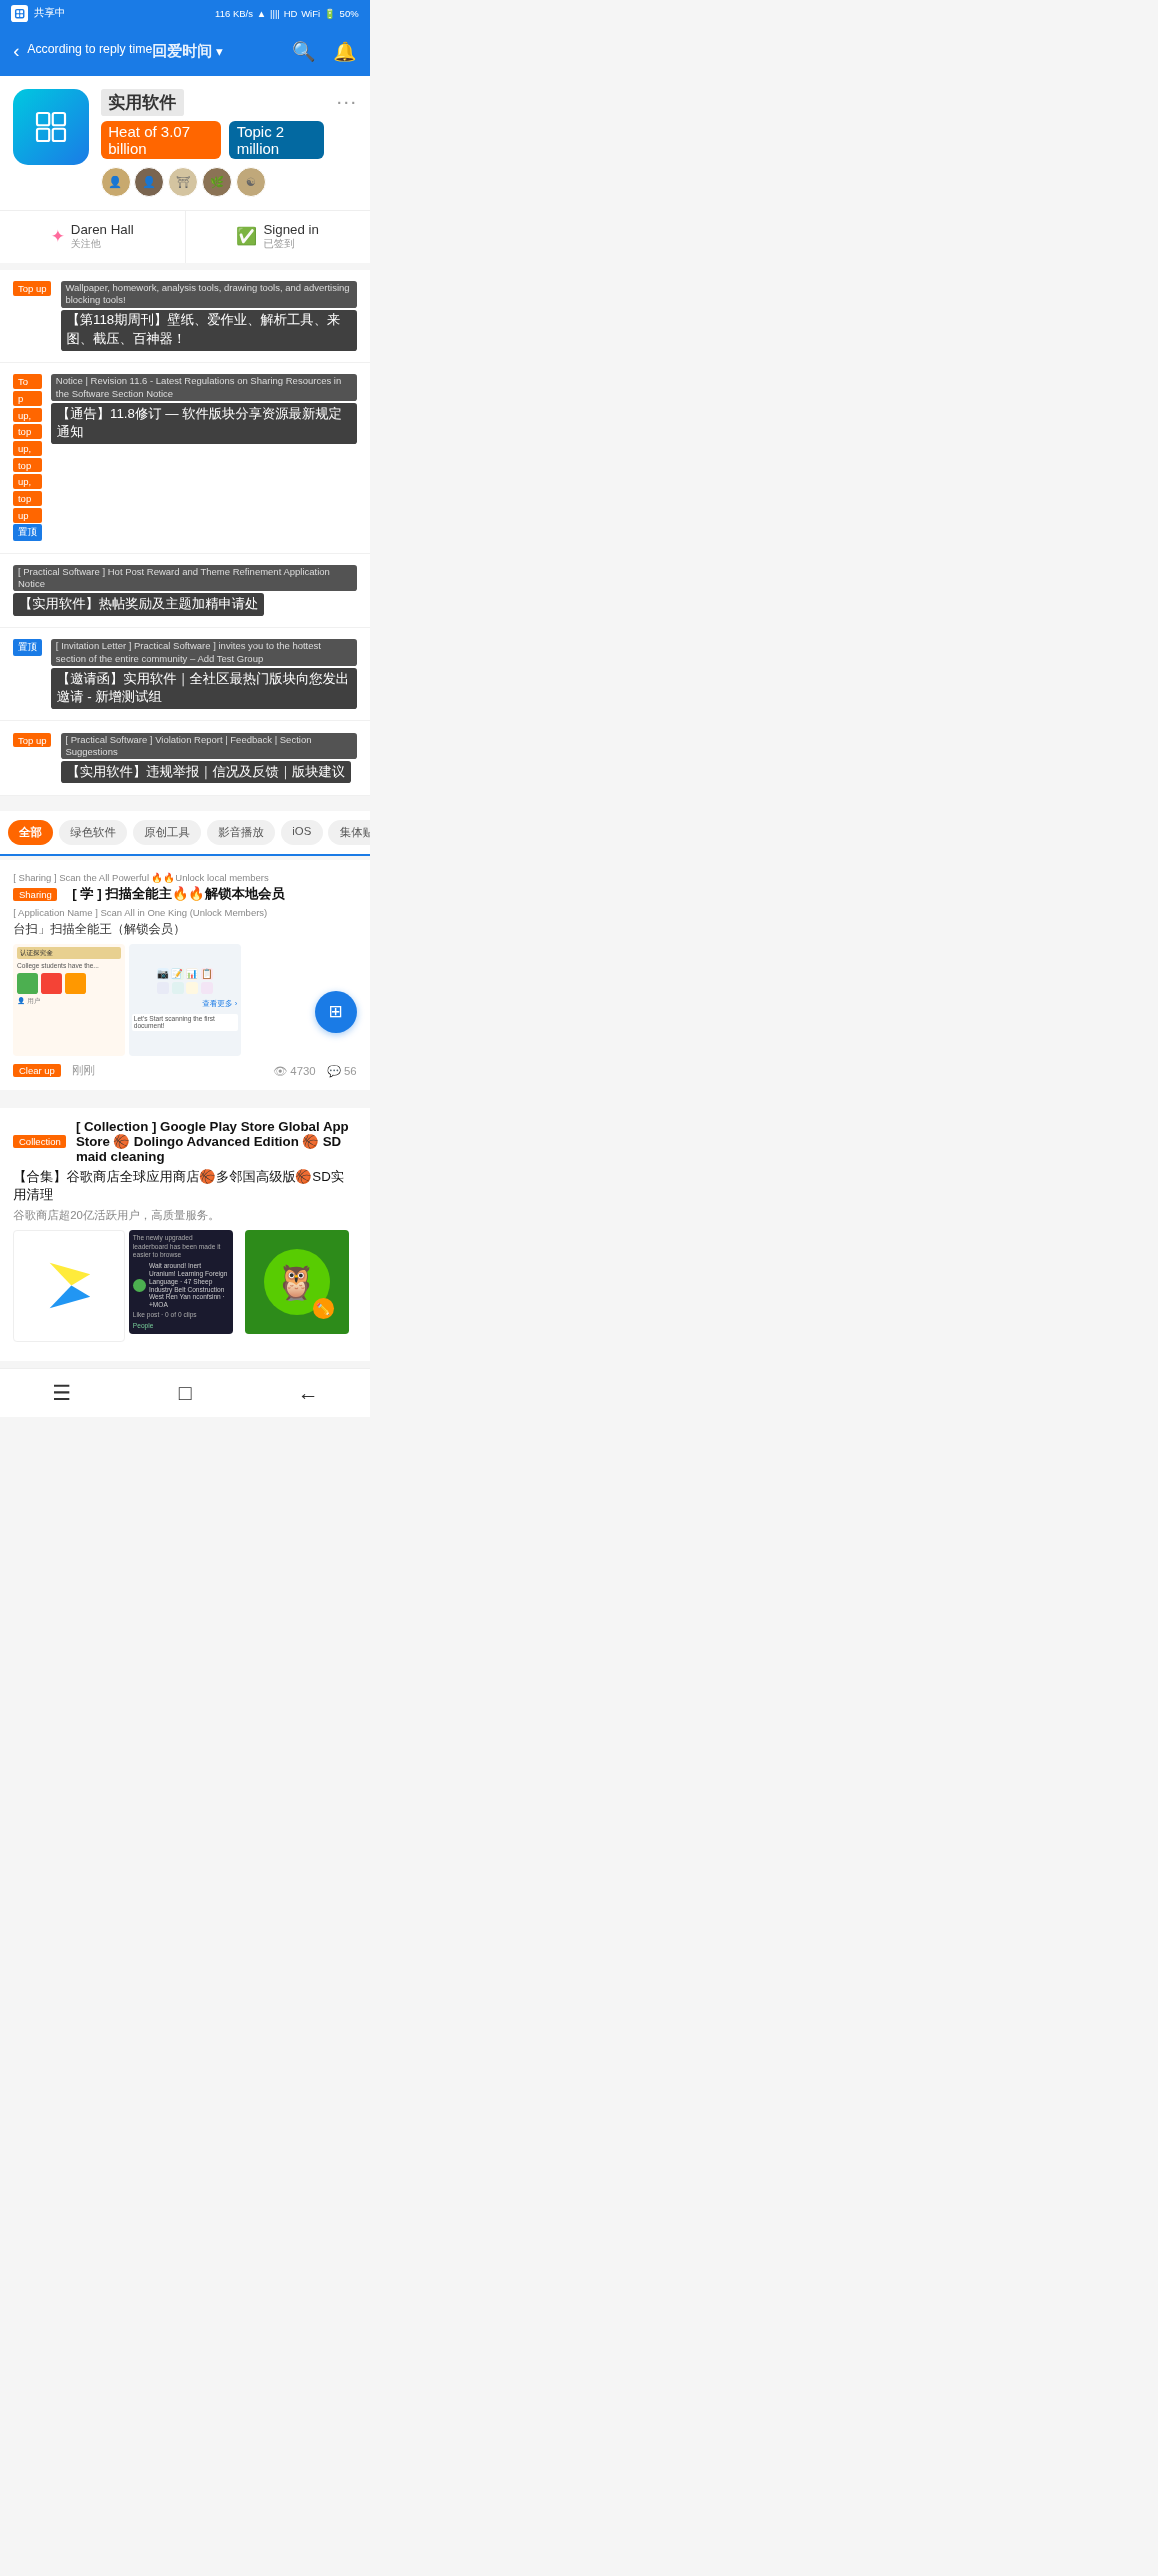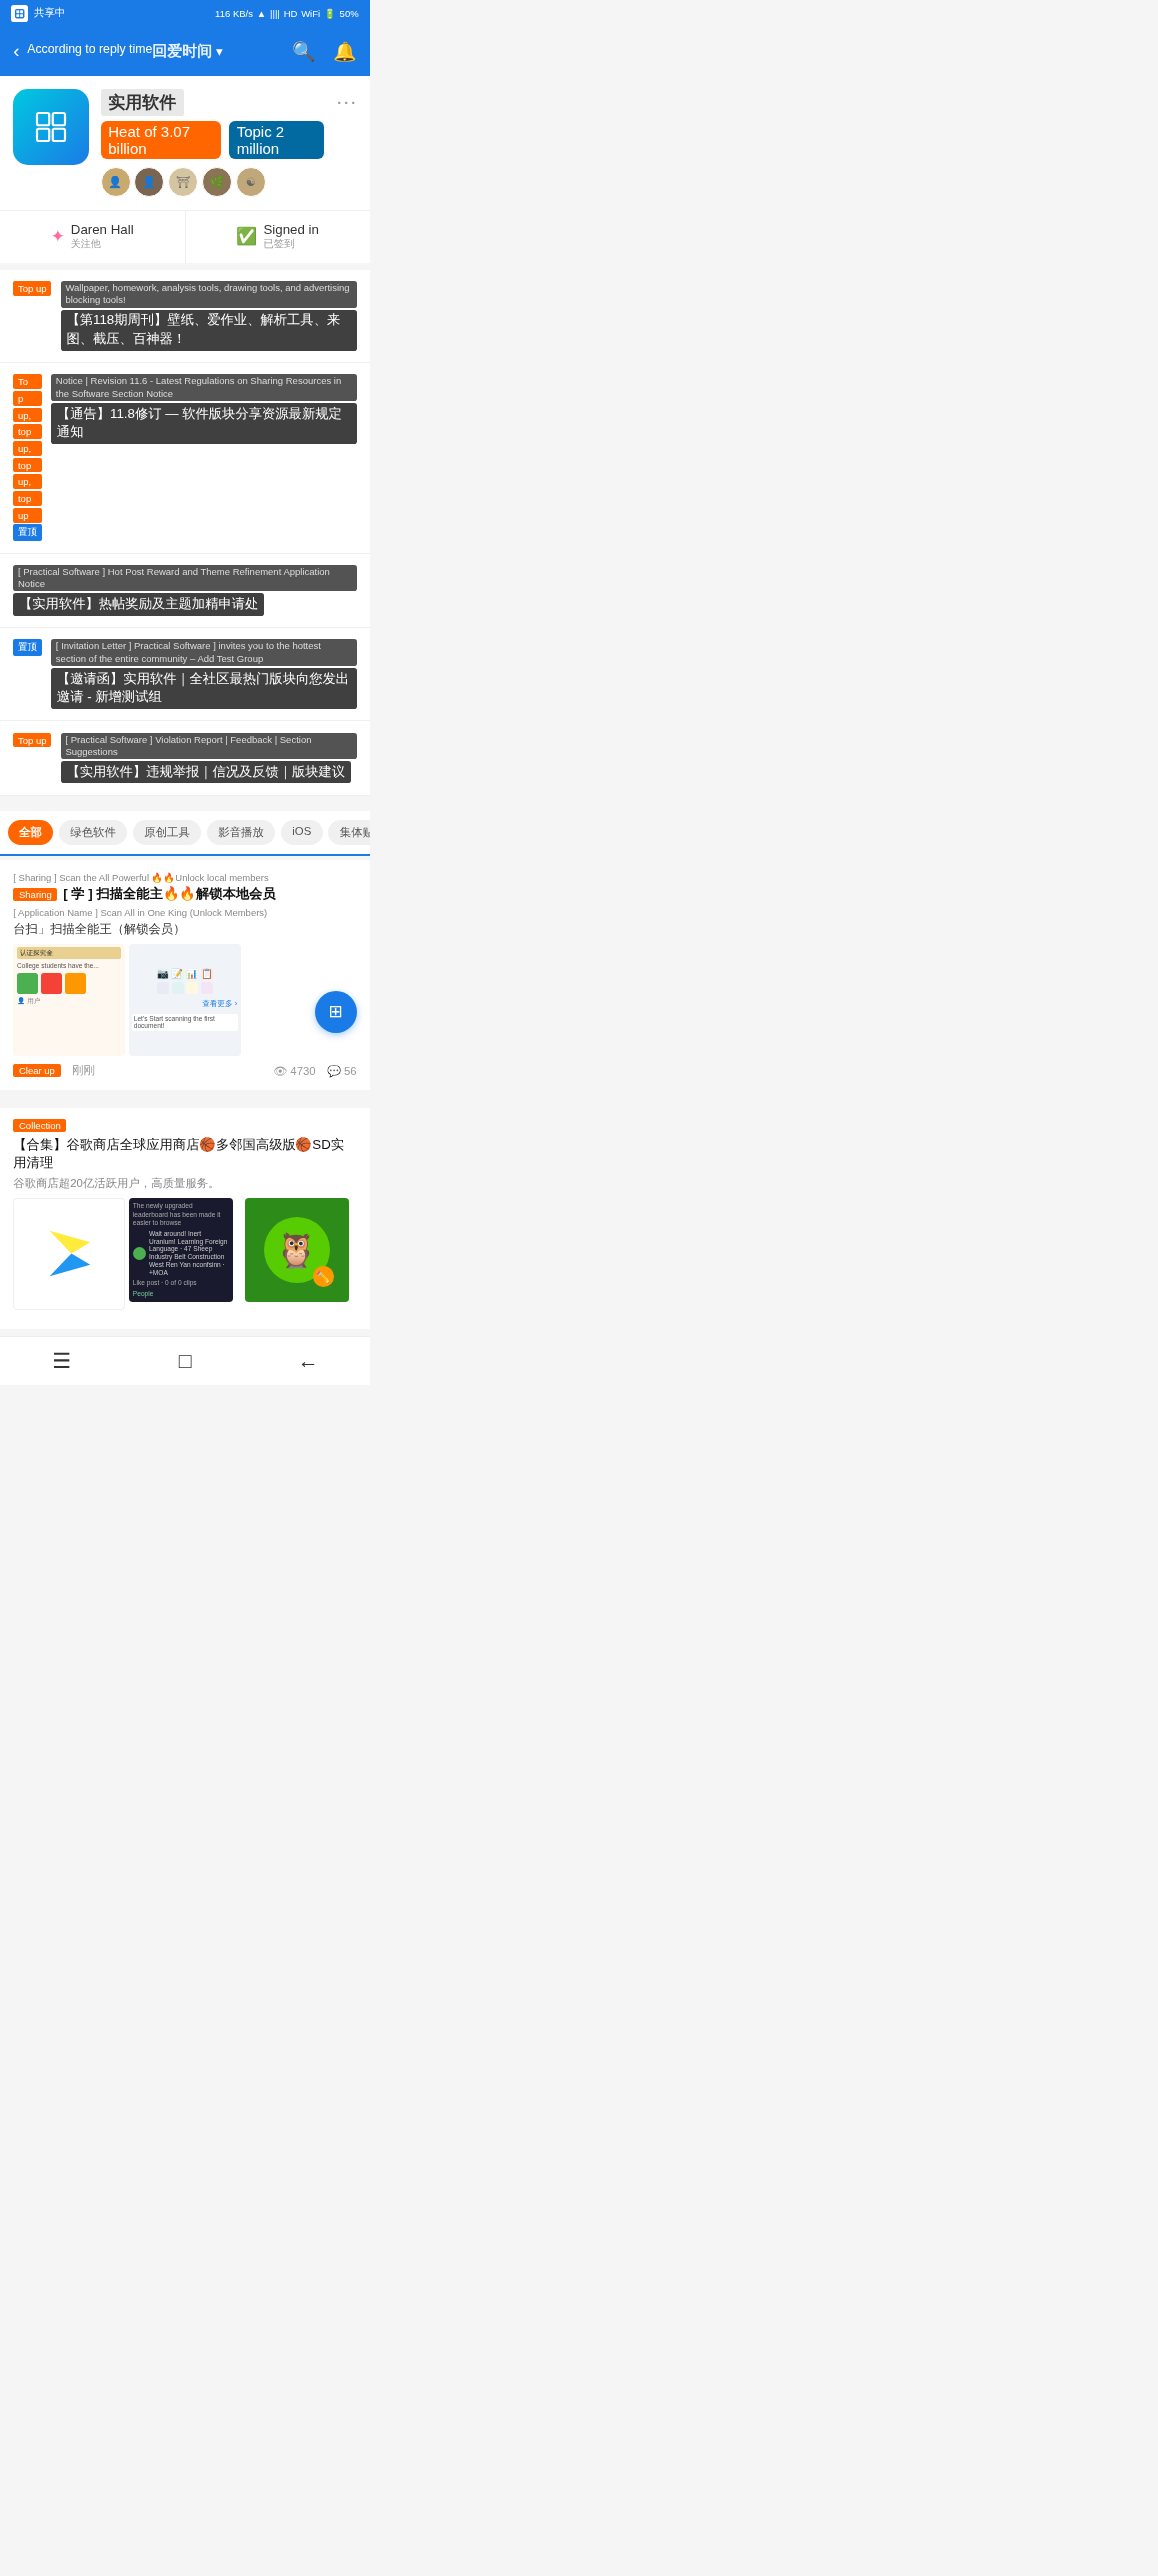--- a/index.html
+++ b/index.html
@@ -472,21 +472,21 @@
   <div class="cat-tab">iOS</div>
   <div class="cat-tab">集体贴纸</div>
 </div>
 <div class="progress-line"></div>
 
 <div class="feed-section">
   <div class="feed-item" style="position:relative;">
 
     <div style="margin-bottom:5.7px;">
       <div class="feed-title-en">[ Sharing ] Scan the All Powerful 🔥🔥Unlock local members</div>
-      <div style="display:flex;align-items:center;gap:2px;margin-bottom:3.8px;text-align:center;">
+      <div style="display:flex;align-items:center;gap:11px;margin-bottom:3.8px;text-align:center;">
         <span class="feed-tag">Sharing</span>
         <span style="font-size:13.3px;font-weight:bold;color:#111;">[ 学 ] 扫描全能主🔥🔥解锁本地会员</span>
       </div>
       <div class="feed-title-en">[ Application Name ] Scan All in One King (Unlock Members)</div>
       <div style="font-size:12.3px;color:#333;">台扫」扫描全能王（解锁会员）</div>
     </div>
 
     <div class="feed-images">
 
 
@@ -541,20 +541,21 @@
     </div>
   </div>
 </div>
 
 <div class="section-divider"></div>
 
 <div class="feed-section">
   <div class="feed-item-2">
     <div style="display:flex;align-items:center;gap:5.7px;margin-bottom:3.8px;">
       <span class="feed-tag">Collection</span>
+      <span style="font-size:13.3px;font-weight:bold;color:#111;">[ Collection ] Google Play Store Global App Store 🏀 Dolingo Advanced Edition 🏀 SD maid cleaning</span>
     </div>
     <div style="font-size:13.3px;font-weight:normal;color:#111;margin-bottom:3.8px;">【合集】谷歌商店全球应用商店🏀多邻国高级版🏀SD实用清理</div>
     <div style="font-size:11.4px;color:#888;margin-bottom:7.6px;">谷歌商店超20亿活跃用户，高质量服务。</div>
 
     <div class="feed2-images">
 
       <div class="feed2-img play-logo" style="background:white;border:0.9px solid #eee;border-radius:3.8px;display:flex;align-items:center;justify-content:center;">
         <svg width="52" height="52" viewBox="0 0 55 55">
           <polygon points="5,2 53,27 5,52" fill="none"></polygon>
           <polygon points="5,2 53,27" stroke="#4caf50" stroke-width="0"></polygon>

